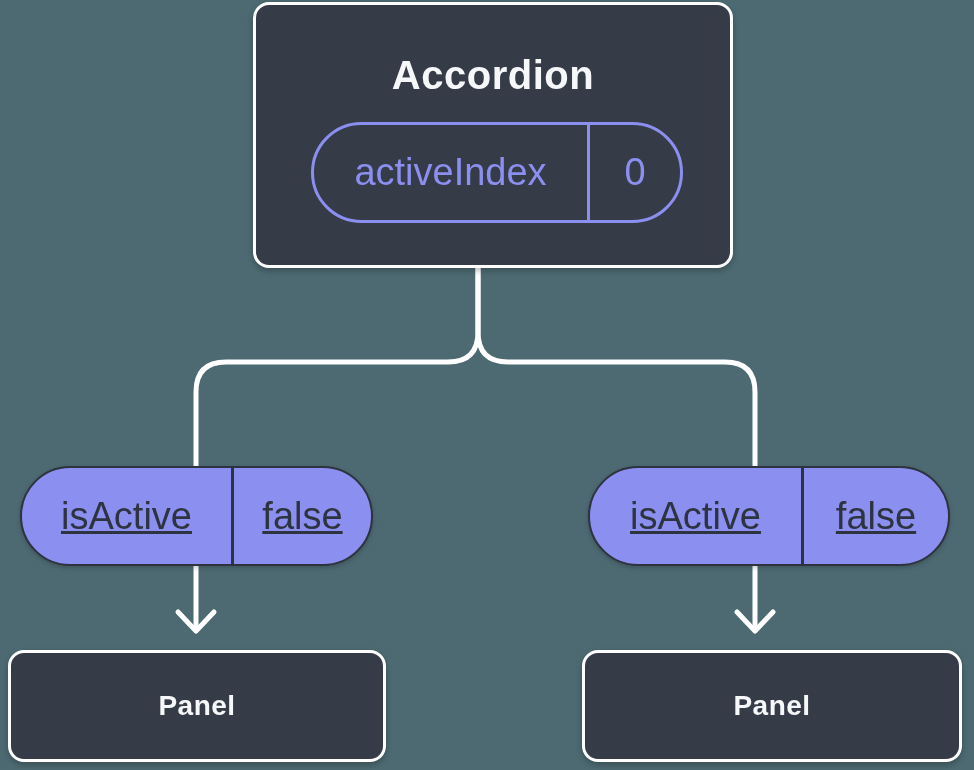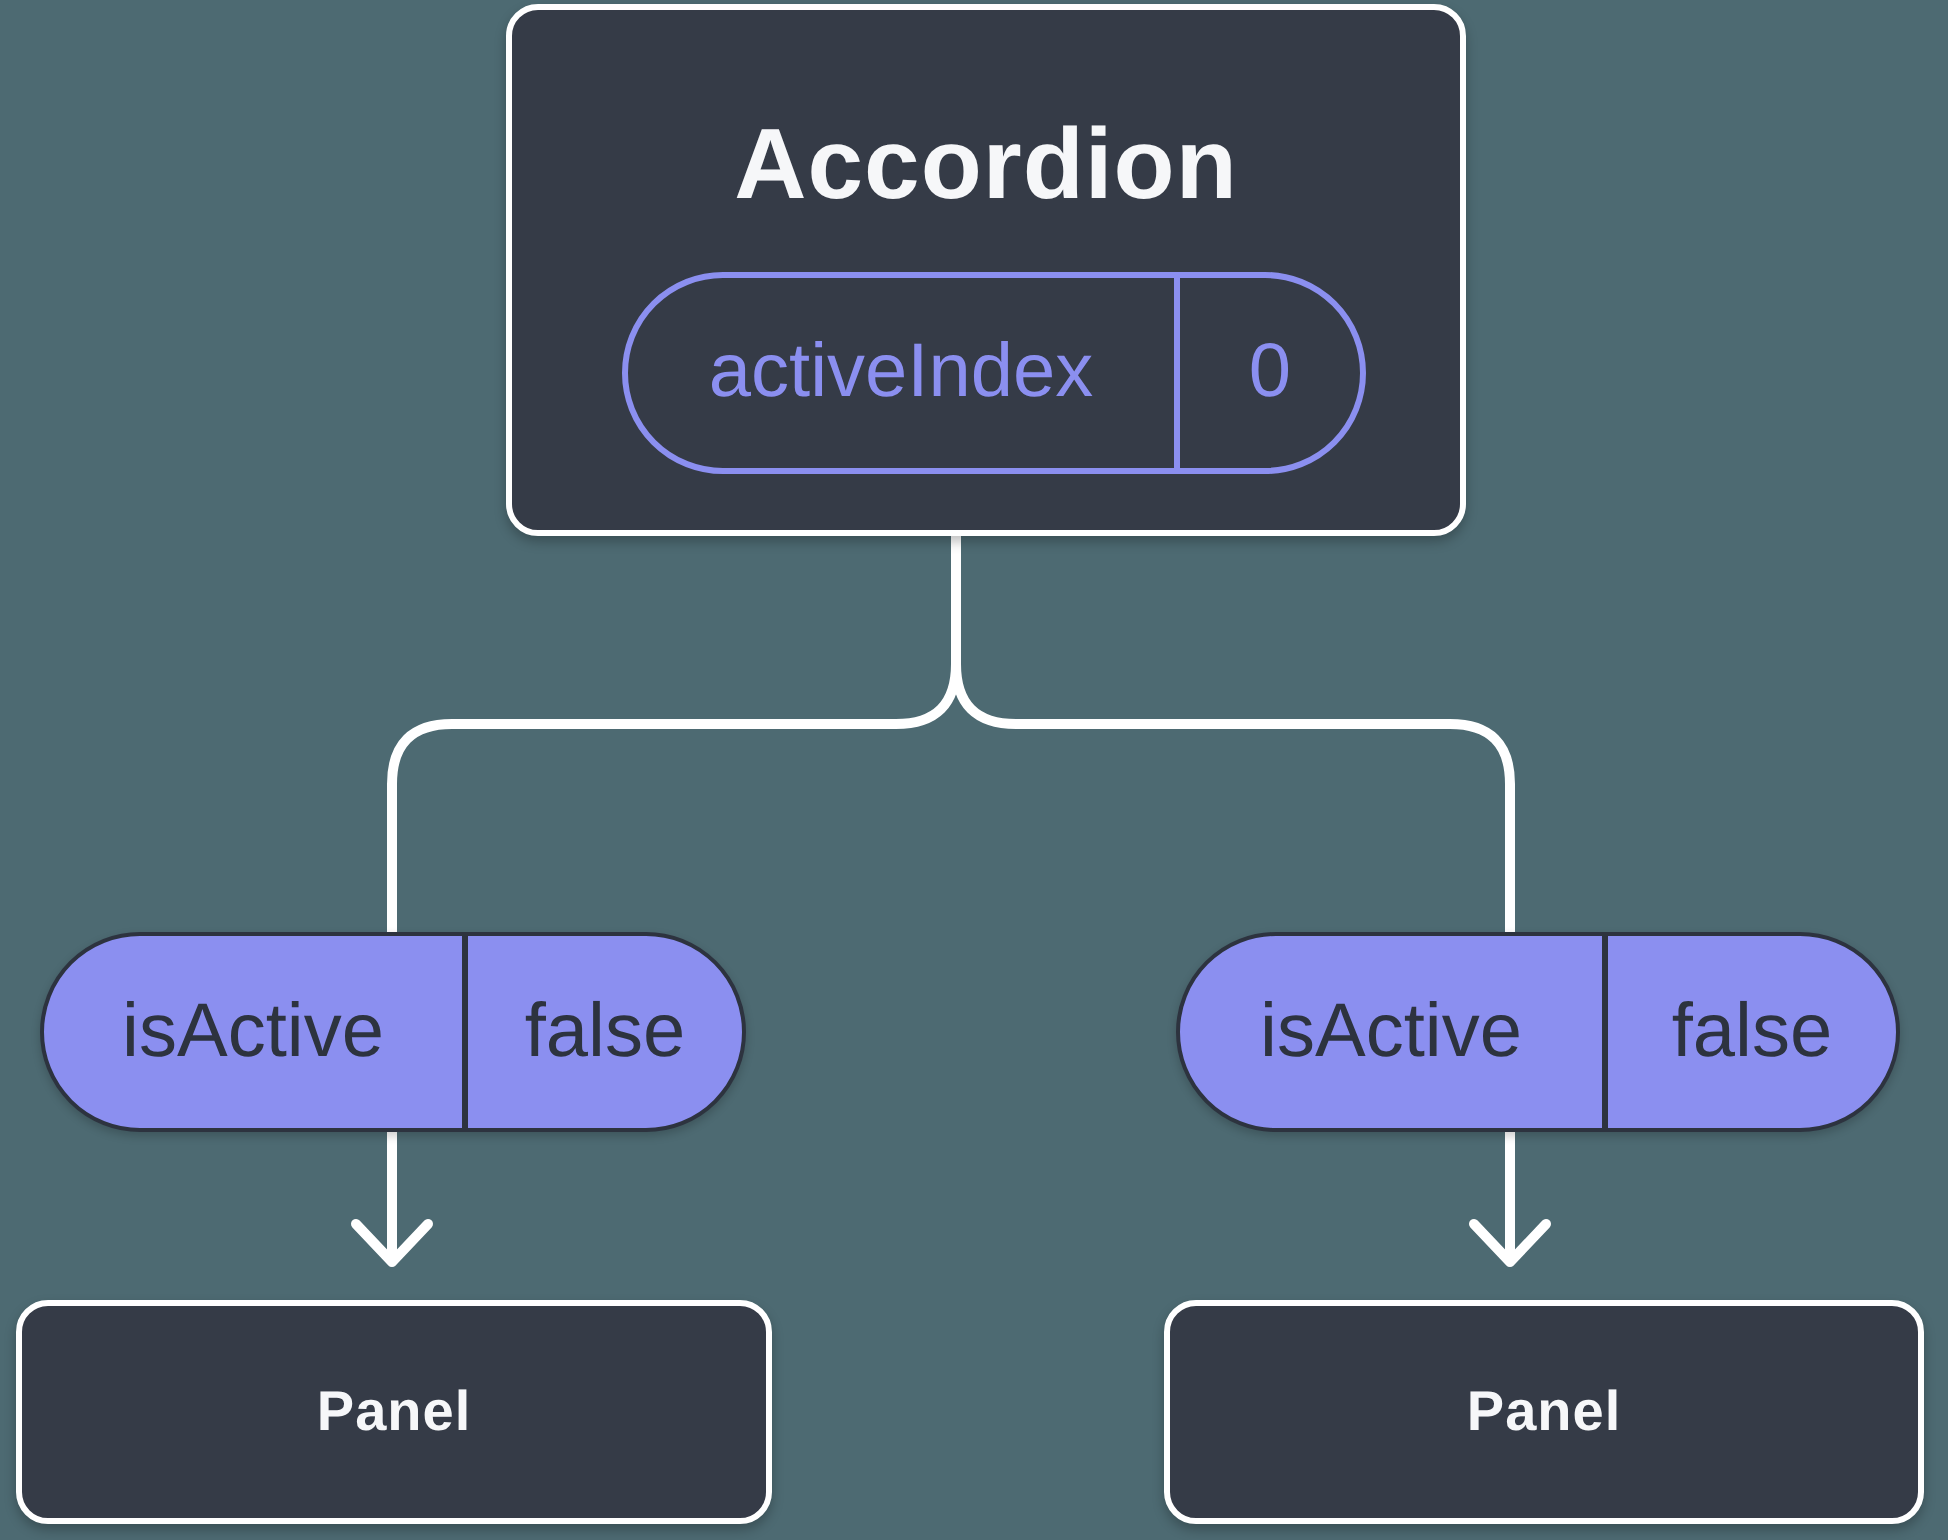--- a/index.html
+++ b/index.html
@@ -48,37 +48,36 @@
 
   .root-node {
     left: 253px; top: 2px;
     width: 480px; height: 266px;
   }
   .root-title {
     position: absolute;
     left: 0; top: 48px;
     width: 100%;
     text-align: center;
-    font-size: 50px;
+    font-size: 40px;
     font-weight: 600;
     letter-spacing: 0.5px;
     color: var(--light-text);
   }
 
   .state-pill {
     position: absolute;
     left: 55px; top: 117px;
     width: 372px; height: 101px;
     border: 3px solid var(--purple);
     border-radius: 51px;
     display: flex;
     align-items: stretch;
     color: var(--purple);
     font-size: 38px;
-    margin-top: 14px;
   }
   .state-pill .seg-label {
     flex: 1;
     display: flex;
     align-items: center;
     justify-content: center;
   }
   .state-pill .seg-divider {
     width: 3px;
     background: var(--purple);
@@ -104,20 +103,21 @@
     box-shadow: 0 2px 5px rgba(0,0,0,0.2);
   }
   .prop-pill .seg-divider {
     width: 3px;
     background: var(--dark-text);
   }
   .prop-pill .seg-label, .prop-pill .seg-value {
     display: flex;
     align-items: center;
     justify-content: center;
+    text-decoration: underline;
   }
   .prop-pill-left { left: 20px; top: 466px; width: 353px; height: 100px; }
   .prop-pill-left .seg-label { width: 209px; }
   .prop-pill-left .seg-value { flex: 1; }
   .prop-pill-right { left: 588px; top: 466px; width: 362px; height: 100px; }
   .prop-pill-right .seg-label { width: 211px; }
   .prop-pill-right .seg-value { flex: 1; }
 
   .panel-node {
     display: flex;

